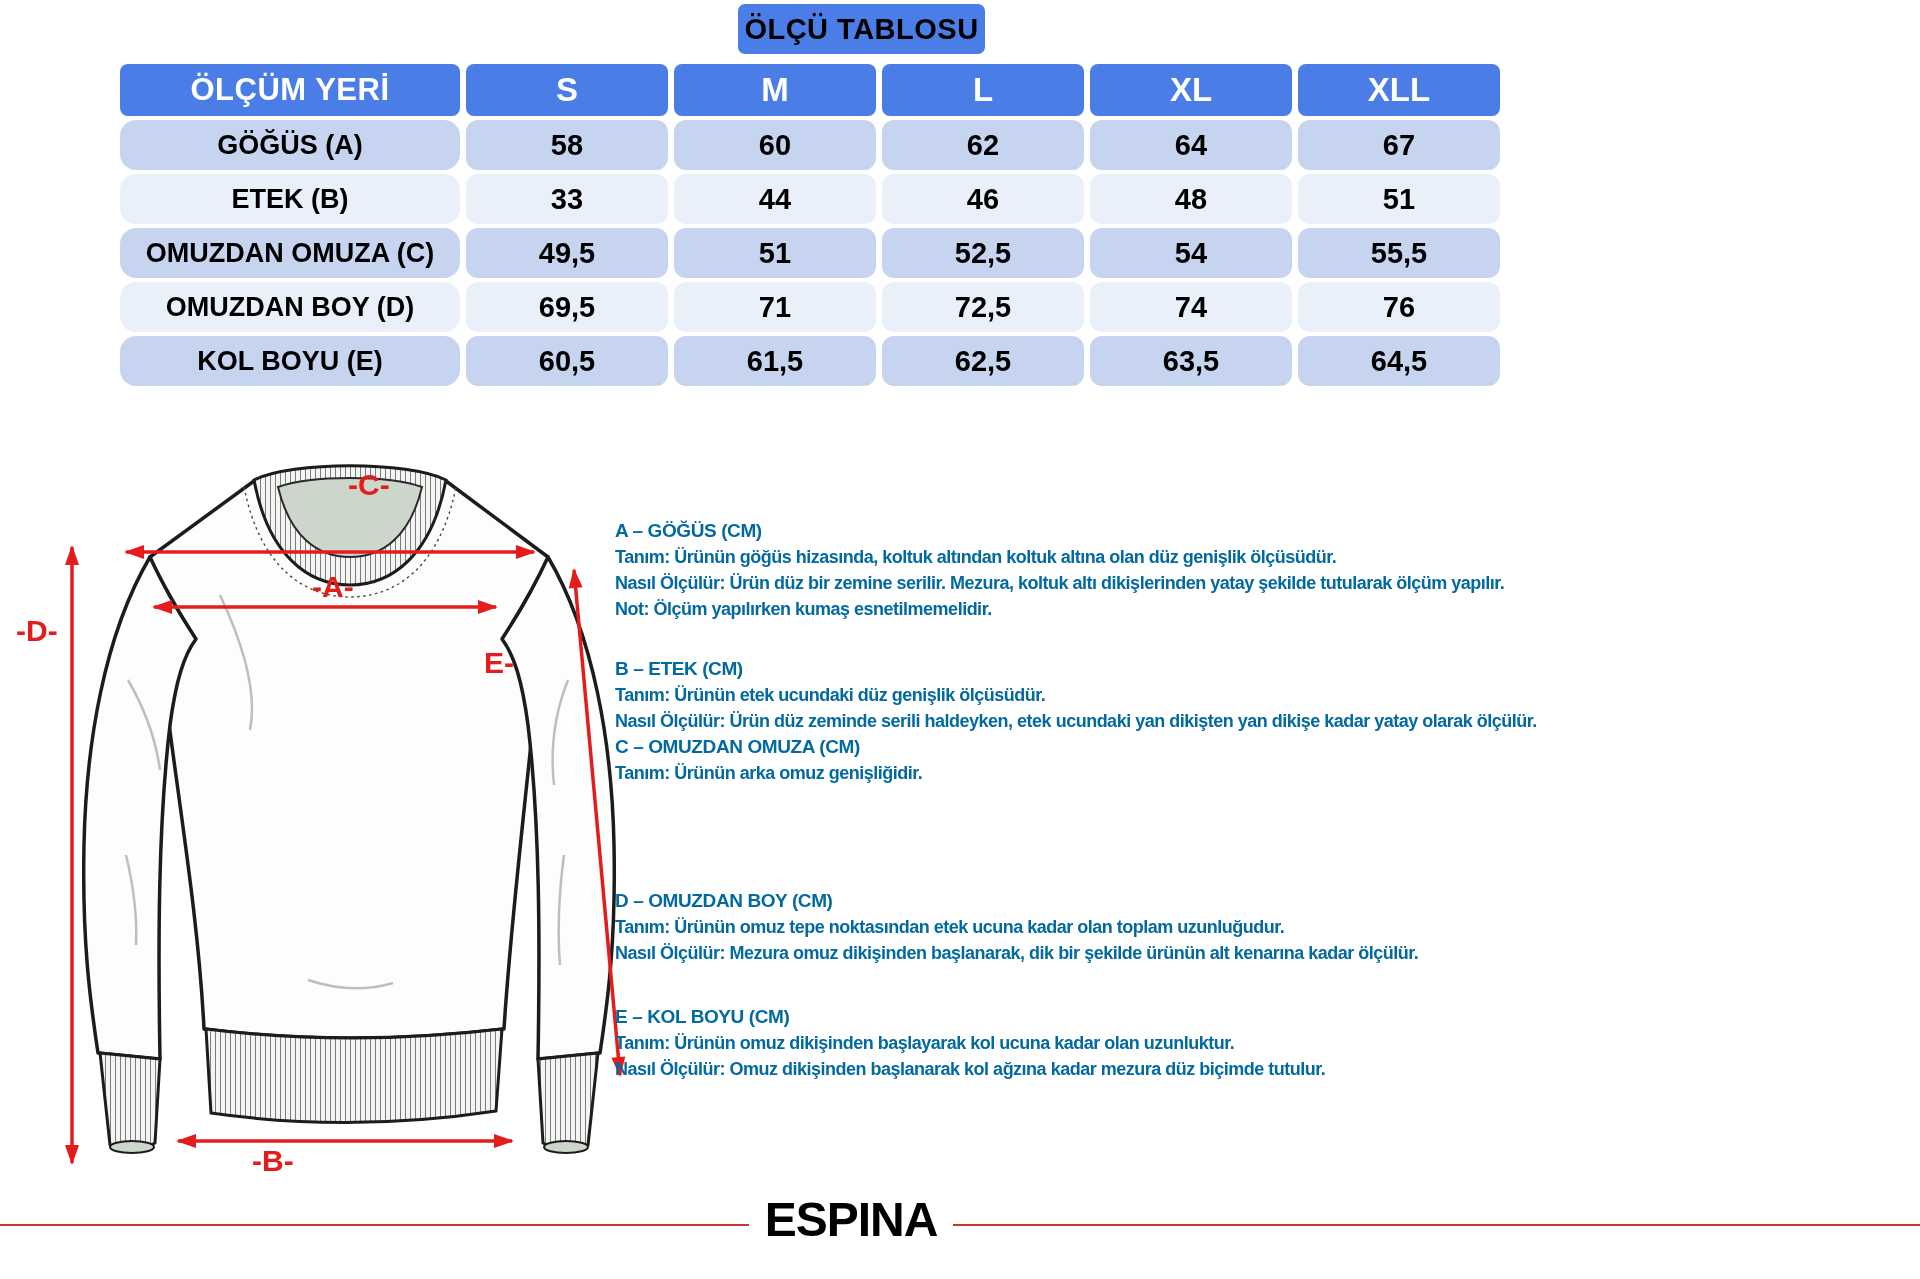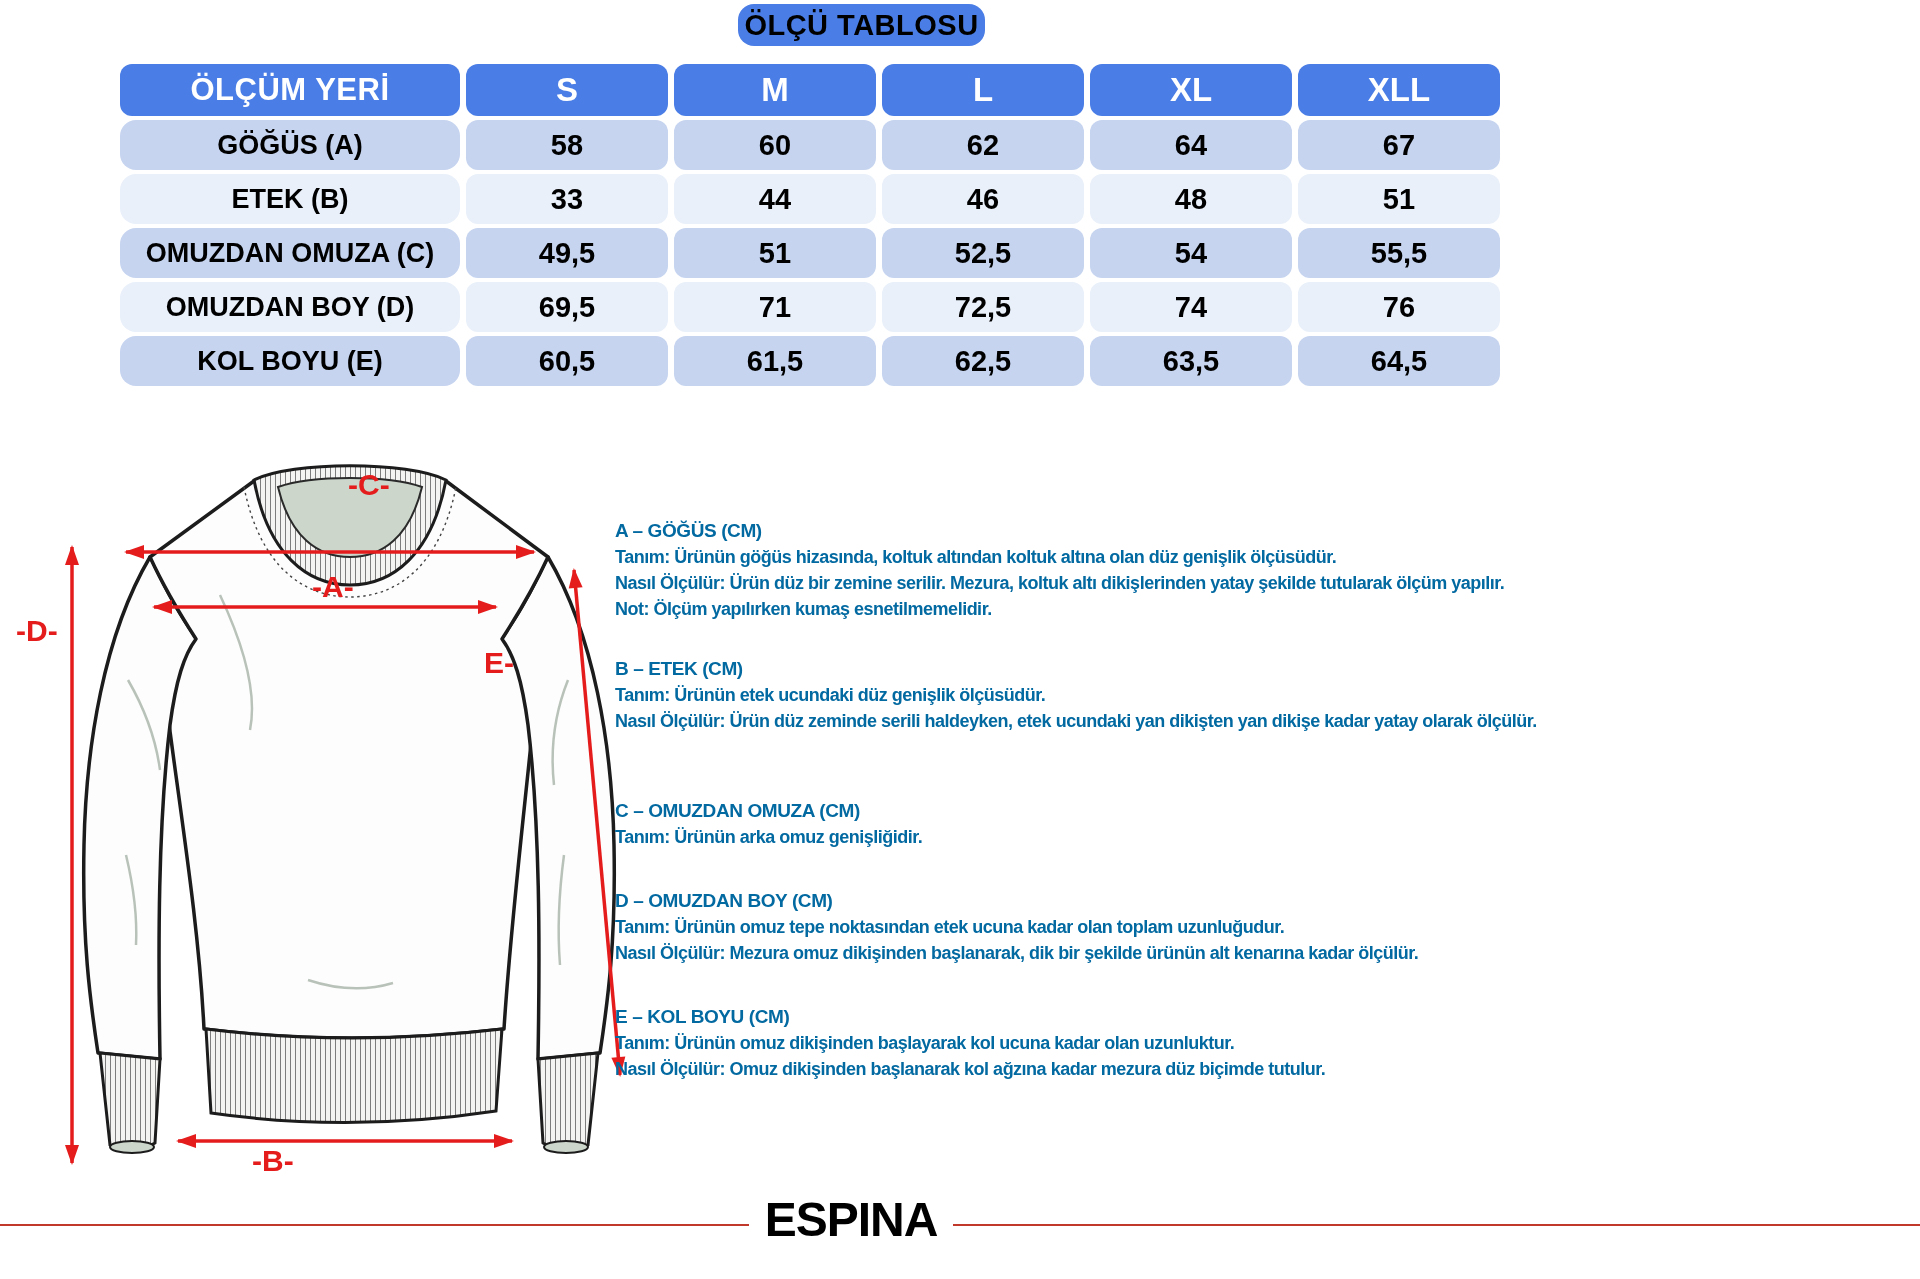--- a/index.html
+++ b/index.html
@@ -1,31 +1,31 @@
 <!DOCTYPE html>
 <html><head>
 <meta charset="utf-8">
 <style>
   html,body{margin:0;padding:0;background:#fff;}
   #canvas{position:relative;width:1920px;height:1279px;background:#ffffff;overflow:hidden;
           font-family:"Liberation Sans",sans-serif;}
 
   
-  .title-badge{position:absolute;left:738px;top:4px;width:247px;height:42px;
-    background:#4a7de5;border-radius:16px;display:flex;align-items:center;justify-content:center;
+  .title-badge{position:absolute;left:738px;top:4px;width:247px;height:50px;
+    background:#4a7de5;border-radius:7px;display:flex;align-items:center;justify-content:center;
     color:#000;font-weight:700;font-size:29px;letter-spacing:.5px;}
 
   
   .size-table{position:absolute;left:120px;top:64px;display:grid;
     grid-template-columns:340px 202px 202px 202px 202px 202px;
     grid-template-rows:52px 50px 50px 50px 50px 50px;
     column-gap:6px;row-gap:4px;}
   .cell{display:flex;align-items:center;justify-content:center;border-radius:12px;
     font-weight:700;color:#000;}
-  .th{background:#4a7de5;color:#fff;font-size:33px;}
+  .th{background:#4a7de5;color:#fff;font-size:33px;border-radius:8px;}
   .corner{font-size:31px;letter-spacing:.5px;}
   .rlabel{font-size:27px;border-radius:16px;}
   .val{font-size:29px;}
   .dark{background:#c6d4f0;}
   .light{background:#e9f0fa;}
 
   
   #diagram{position:absolute;left:8px;top:425px;width:640px;height:760px;}
   .mlabel{position:absolute;color:#e51c1c;font-weight:700;font-size:30px;line-height:30px;}
 
@@ -171,21 +171,21 @@
     <div class="desc-line">Nasıl Ölçülür: Ürün düz bir zemine serilir. Mezura, koltuk altı dikişlerinden yatay şekilde tutularak ölçüm yapılır.</div>
     <div class="desc-line">Not: Ölçüm yapılırken kumaş esnetilmemelidir.</div>
   </div>
 
   <div class="desc" style="top:656px;">
     <div class="desc-title">B – ETEK (CM)</div>
     <div class="desc-line">Tanım: Ürünün etek ucundaki düz genişlik ölçüsüdür.</div>
     <div class="desc-line">Nasıl Ölçülür: Ürün düz zeminde serili haldeyken, etek ucundaki yan dikişten yan dikişe kadar yatay olarak ölçülür.</div>
   </div>
 
-  <div class="desc" style="top:798px;">
+  <div class="desc" style="top:734px;">
     <div class="desc-title">C – OMUZDAN OMUZA (CM)</div>
     <div class="desc-line">Tanım: Ürünün arka omuz genişliğidir.</div>
   </div>
 
   <div class="desc" style="top:888px;">
     <div class="desc-title">D – OMUZDAN BOY (CM)</div>
     <div class="desc-line">Tanım: Ürünün omuz tepe noktasından etek ucuna kadar olan toplam uzunluğudur.</div>
     <div class="desc-line">Nasıl Ölçülür: Mezura omuz dikişinden başlanarak, dik bir şekilde ürünün alt kenarına kadar ölçülür.</div>
   </div>
 

